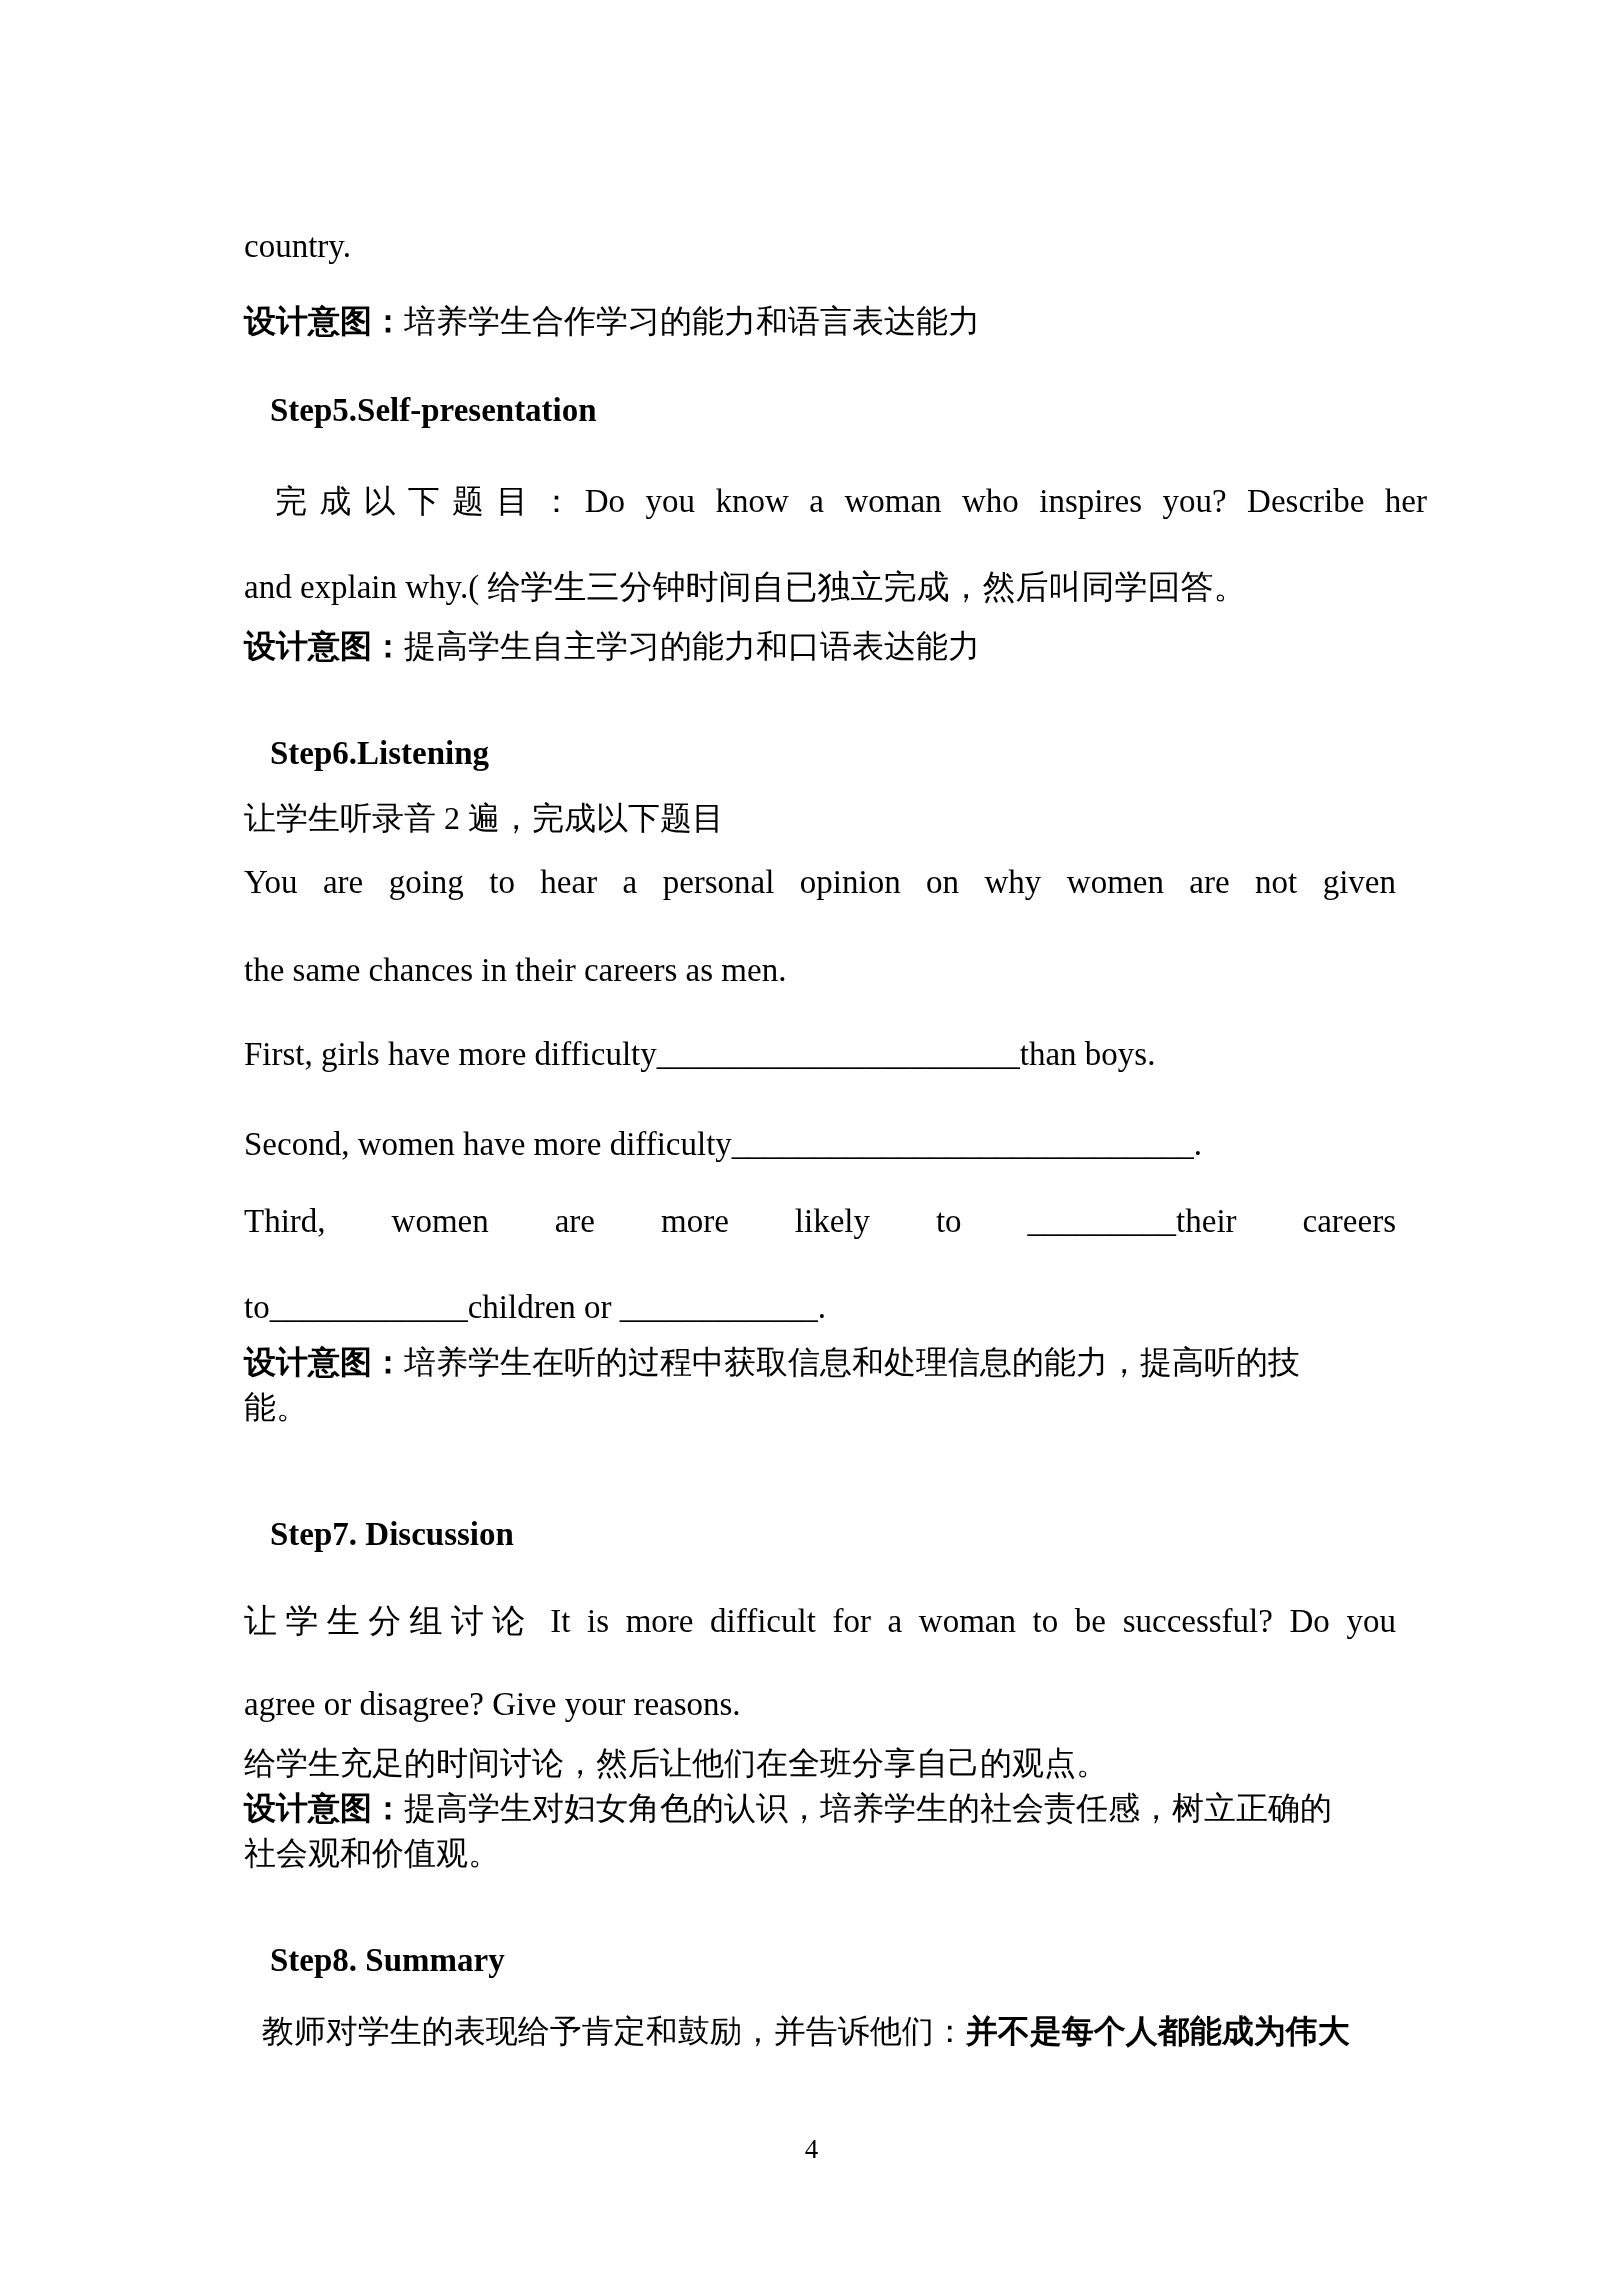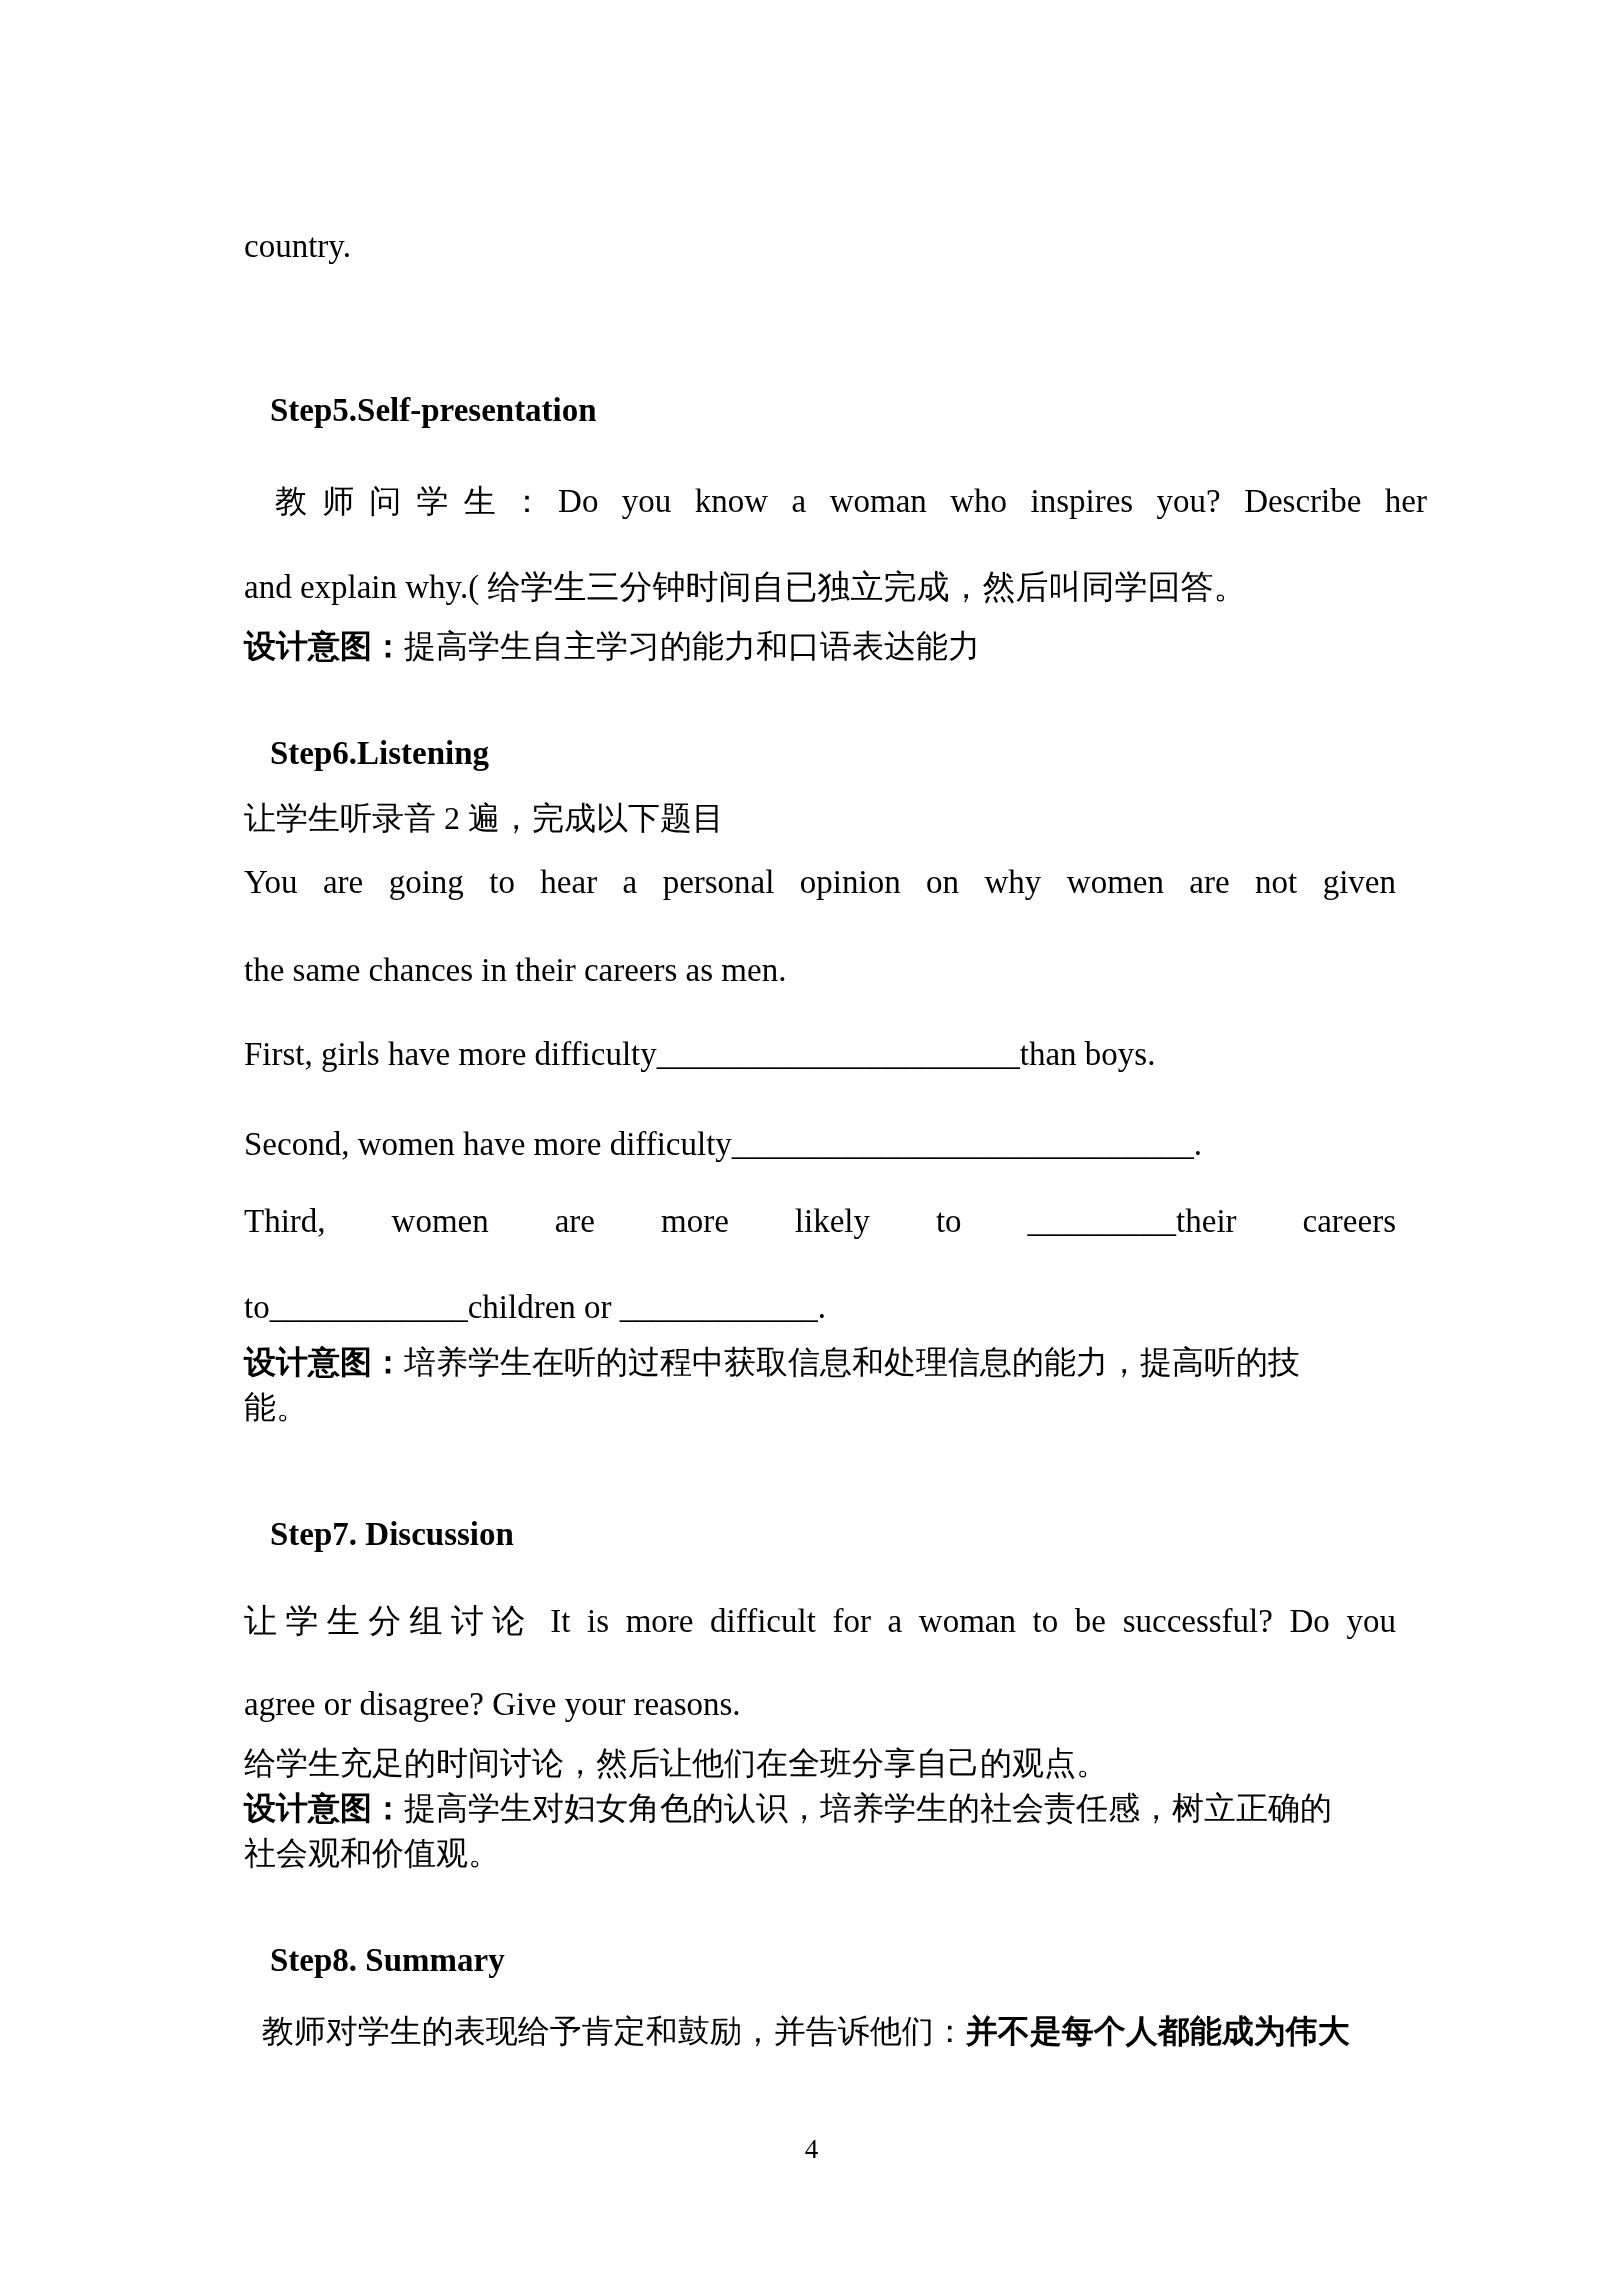--- a/index.html
+++ b/index.html
@@ -58,25 +58,28 @@
 </style>
 </head>
 <body>
 
 <div class="page">
 
   <div class="line" style="top:226px">
     <span>country.</span>
   </div>
 
+  <div class="line cnline" style="top:301px">
+    <span class="intent-label">设计意图：</span><span>培养学生合作学习的能力和语言表达能力</span>
+  </div>
 
   <div class="line step-title" style="top:390px">Step5.Self-presentation</div>
 
   <div class="line just indent-1cjk" style="top:481px">
-    <span class="cnline">教师问学生：</span><span>Do you know a woman who inspires you? Describe her</span>
+    <span class="cnline">完成以下题目：</span><span>Do you know a woman who inspires you? Describe her</span>
   </div>
 
   <div class="line" style="top:567px">
     <span>and explain why.( 给学生三分钟时间自已独立完成，然后叫同学回答。</span>
   </div>
 
   <div class="line cnline" style="top:626px">
     <span class="intent-label">设计意图：</span><span>提高学生自主学习的能力和口语表达能力</span>
   </div>
 

